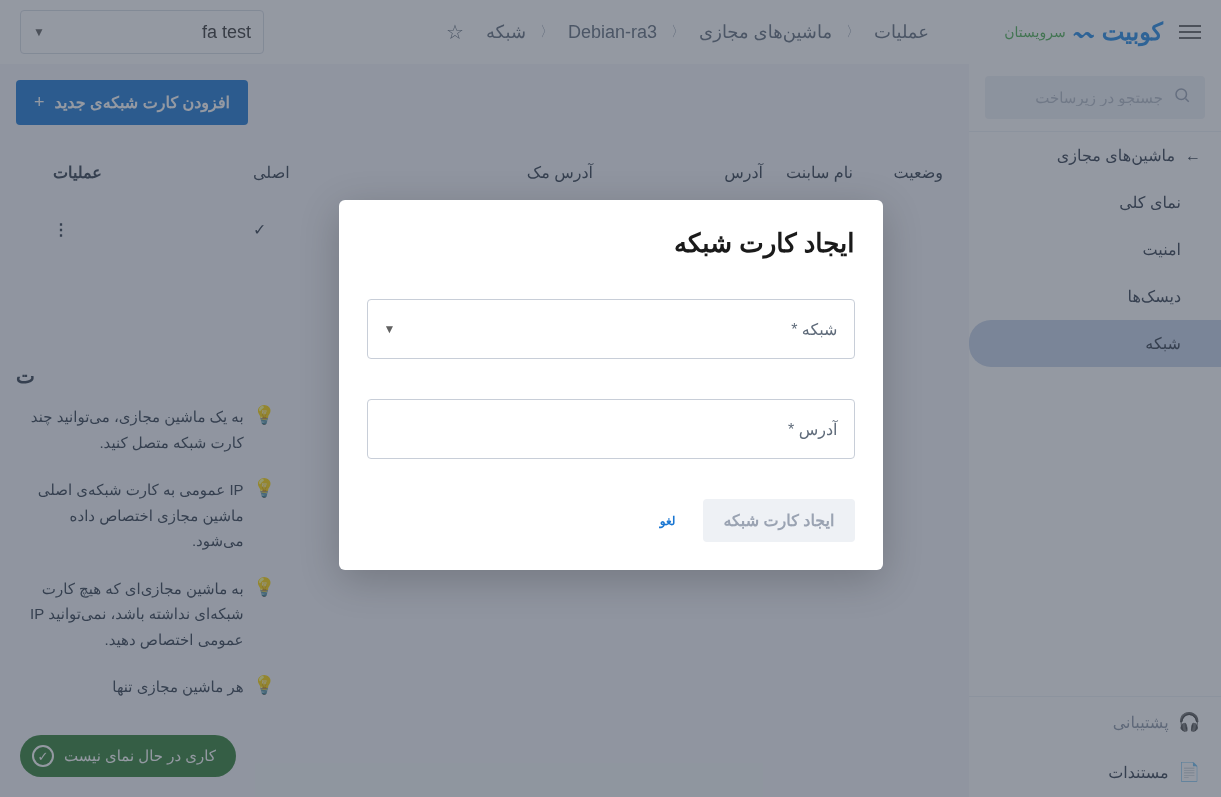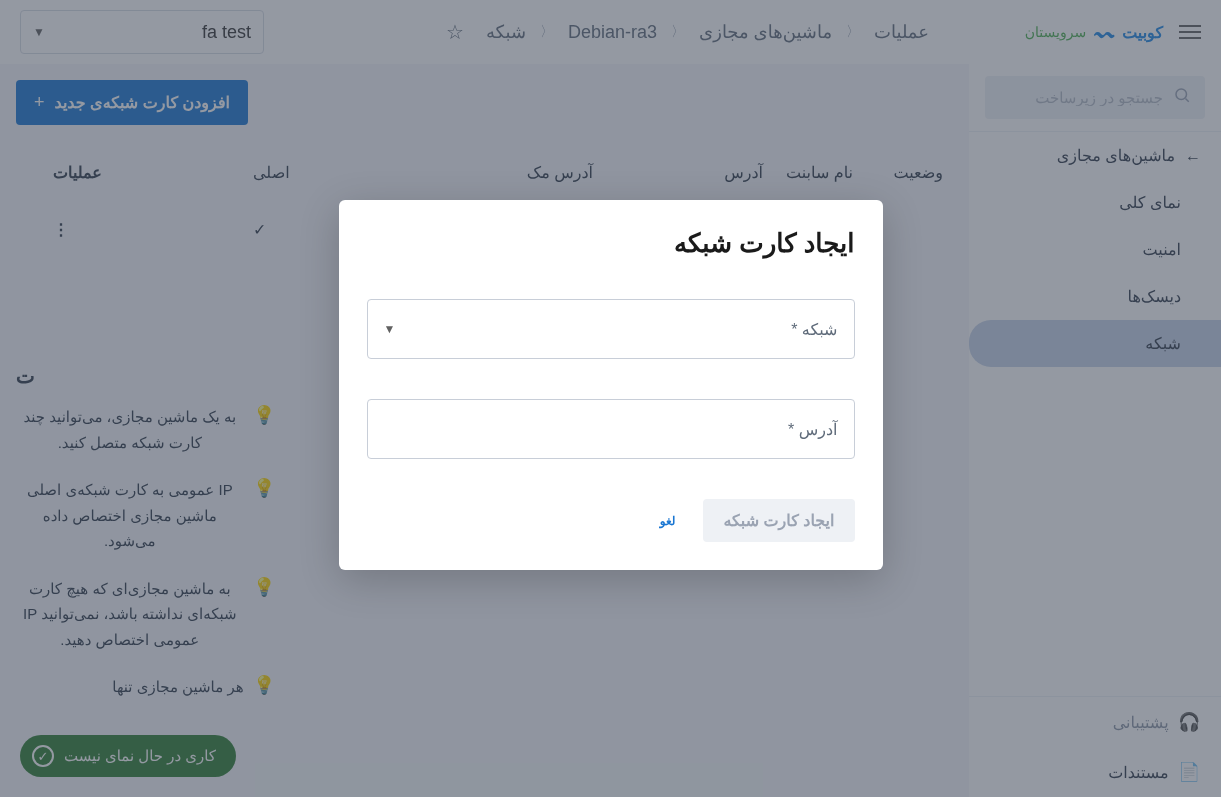--- a/index.html
+++ b/index.html
@@ -24,21 +24,21 @@
 .header-right {
   display: flex;
   align-items: center;
   gap: 16px;
   width: 252px;
   justify-content: flex-start;
 }
 .menu-icon { display: flex; flex-direction: column; gap: 4px; cursor: pointer; }
 .menu-icon span { width: 22px; height: 2px; background: #616161; }
 .brand { display: flex; align-items: center; gap: 8px; }
-.brand-text { color: #1e88e5; font-weight: 700; font-size: 16px; }
+.brand-text { color: #1e88e5; font-weight: 700; font-size: 24px; }
 .brand-wave { color: #1e88e5; font-size: 20px; }
 .brand-sub { color: #4caf50; font-size: 14px; }
 
 .header-left {
   display: flex;
   align-items: center;
   flex: 1;
   padding-right: 20px;
 }
 .breadcrumb {
@@ -205,21 +205,21 @@
   display: flex;
   gap: 10px;
   margin-bottom: 22px;
   align-items: flex-start;
 }
 .bulb { font-size: 18px; flex-shrink: 0; }
 .tip-text {
   color: #2f3a4a;
   font-size: 15px;
   line-height: 1.7;
-  text-align: center;
+  text-align: right;
 }
 
 
 .status-pill {
   position: absolute;
   left: 20px;
   bottom: 20px;
   background: #2e7d32;
   color: #fff;
   border-radius: 22px;

